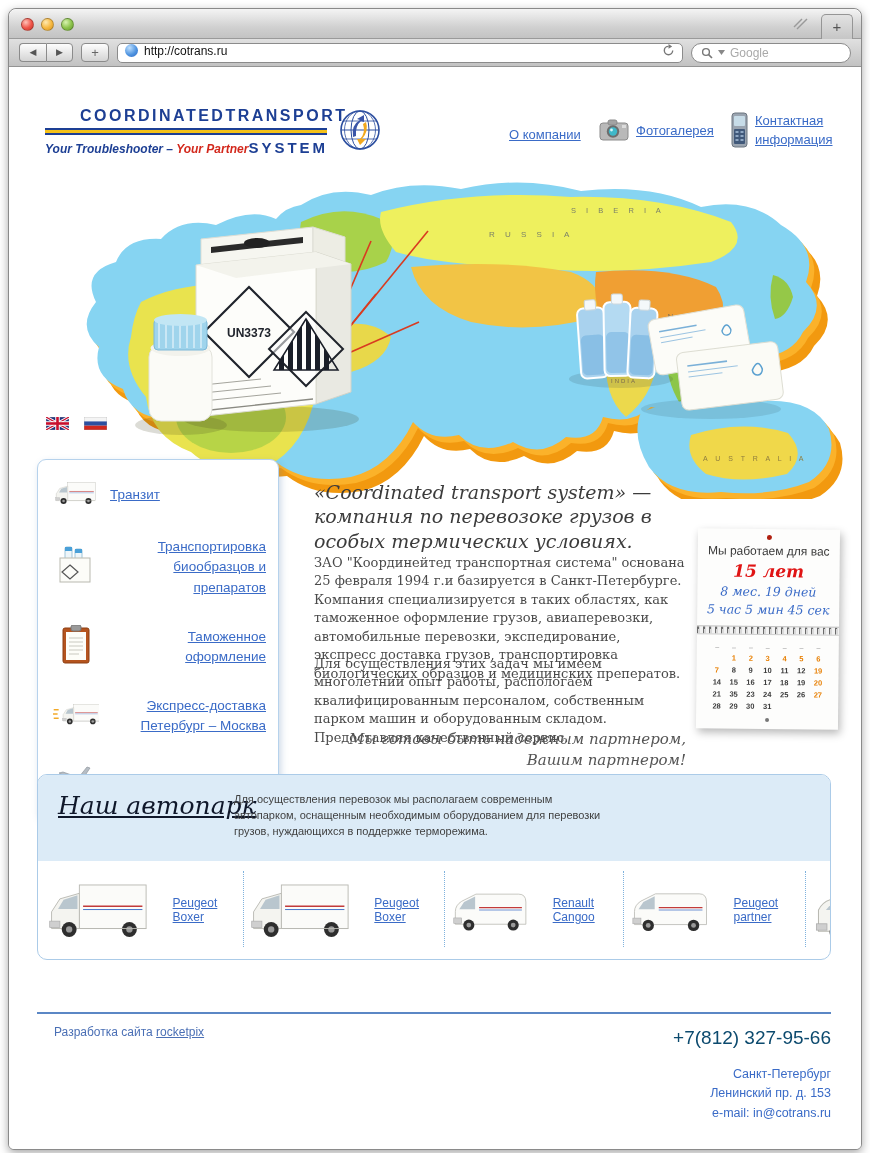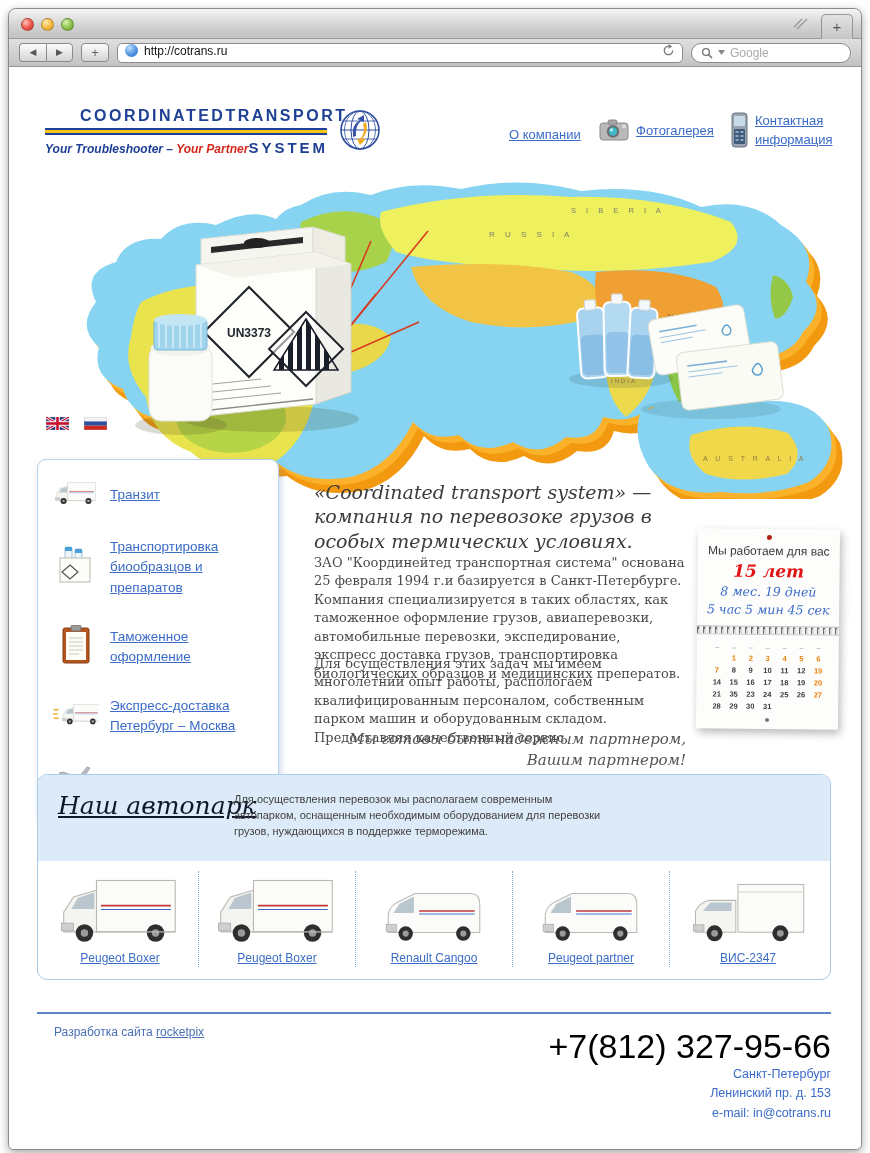--- a/index.html
+++ b/index.html
@@ -39,21 +39,21 @@
   
   .toplink{color:#3a6bc7;font-size:13px;text-decoration:underline;}
   .nav-about{position:absolute;left:500px;top:60px;}
   .nav-photo{position:absolute;left:590px;top:52px;display:flex;align-items:center;gap:7px;}
   .nav-contact{position:absolute;left:722px;top:45px;display:flex;align-items:flex-start;gap:7px;}
   .nav-contact .toplink{display:inline-block;width:86px;line-height:1.45;}
   
   .hero{position:absolute;left:42px;top:100px;}
   .flags{position:absolute;left:37px;top:350px;display:flex;gap:15px;align-items:center;}
   
-  .sidecard{position:absolute;left:28px;top:392px;width:242px;background:#fff;border:1px solid #b6d2ec;border-radius:9px;box-shadow:2px 3px 7px rgba(90,130,175,.3);padding:20px 12px 24px 14px;display:flex;flex-direction:column;gap:27px;}
+  .sidecard{position:absolute;left:28px;top:392px;width:242px;background:#fff;border:1px solid #b6d2ec;border-radius:9px;box-shadow:2px 3px 7px rgba(90,130,175,.3);padding:20px 12px 24px 14px;display:flex;flex-direction:column;gap:27px;text-align:right;}
   .sideitem{display:flex;align-items:center;gap:10px;}
   .sideitem .icon{width:48px;flex:none;text-align:center;}
   .sidelink{color:#3a6bc7;font-size:13.5px;text-decoration:underline;line-height:1.5;}
   
   .mainhead{position:absolute;left:305px;top:413px;width:372px;font-family:"DejaVu Serif",serif;font-style:italic;font-size:19px;line-height:1.28;color:#3c3c3c;}
   .para1{position:absolute;left:305px;top:487px;width:372px;}
   .para2{position:absolute;left:305px;top:588px;width:372px;}
   .para{font-family:"DejaVu Serif",serif;font-size:13px;line-height:1.42;color:#4a4a4a;}
   .closing{position:absolute;left:305px;top:662px;width:372px;font-family:"DejaVu Serif",serif;font-style:italic;font-size:15px;line-height:1.4;color:#555;text-align:right;}
   
@@ -67,28 +67,28 @@
   .cal-cell{text-align:center;font-size:7.5px;font-weight:bold;color:#3d3d3d;}
   .cal-dow{color:#9a9a9a;font-weight:normal;font-size:7px;}
   .cal-hl{color:#e8830a;}
   .cal-dot{width:4px;height:4px;border-radius:50%;background:#777;margin:3px auto 7px;}
   
   .fleetbox{position:absolute;left:28px;top:707px;width:794px;border:1px solid #abcbe8;border-radius:10px;background:#fff;overflow:hidden;}
   .fleethead{position:relative;height:86px;background:#dcebf7;}
   .fleettitle{position:absolute;left:20px;top:16px;font-family:"DejaVu Serif",serif;font-style:italic;font-size:25px;color:#0f172a;text-decoration:underline;}
   .fleetdesc{position:absolute;left:196px;top:17px;width:380px;font-size:11px;line-height:1.45;color:#3f3f3f;}
   .fleetrow{display:flex;padding:10px 4px 12px;}
-  .fleetcell{flex:1;display:flex;flex-direction:column;align-items:center;justify-content:flex-end;gap:6px;border-right:1px dotted #7fb2dd;padding:4px 4px 2px;}
+  .fleetcell{flex:1;display:flex;flex-direction:row;align-items:center;justify-content:flex-end;gap:20px;border-right:1px dotted #7fb2dd;padding:4px 4px 2px;}
   .fleetcell:last-child{border-right:none;}
   .fleetlink{color:#3a6bc7;font-size:12px;text-decoration:underline;}
   
   .divider{position:absolute;left:28px;top:945px;width:794px;height:2px;background:#5b87c5;}
   .credit{position:absolute;left:45px;top:958px;font-size:12px;color:#4a6fb5;}
   .credit a{color:#4a6fb5;text-decoration:underline;}
-  .phone{position:absolute;right:30px;top:960px;font-size:34px;color:#000000;}
+  .phone{position:absolute;right:30px;top:960px;font-size:19px;color:#0c4a6e;}
   .address{position:absolute;right:30px;top:998px;text-align:right;font-size:12.5px;line-height:1.55;color:#3a6bc7;}
 </style>
 </head>
 <body>
 
 <svg width="0" height="0" style="position:absolute">
   <defs>
     <symbol id="bigvan" viewBox="0 0 115 64">
       <rect x="36" y="5" width="72" height="47" fill="#fbfbf9" stroke="#b9b9b2" stroke-width="1"></rect>
       <polygon points="36,14 15,20 6,34 6,52 36,52" fill="#f4f4f0" stroke="#b9b9b2" stroke-width="1"></polygon>

